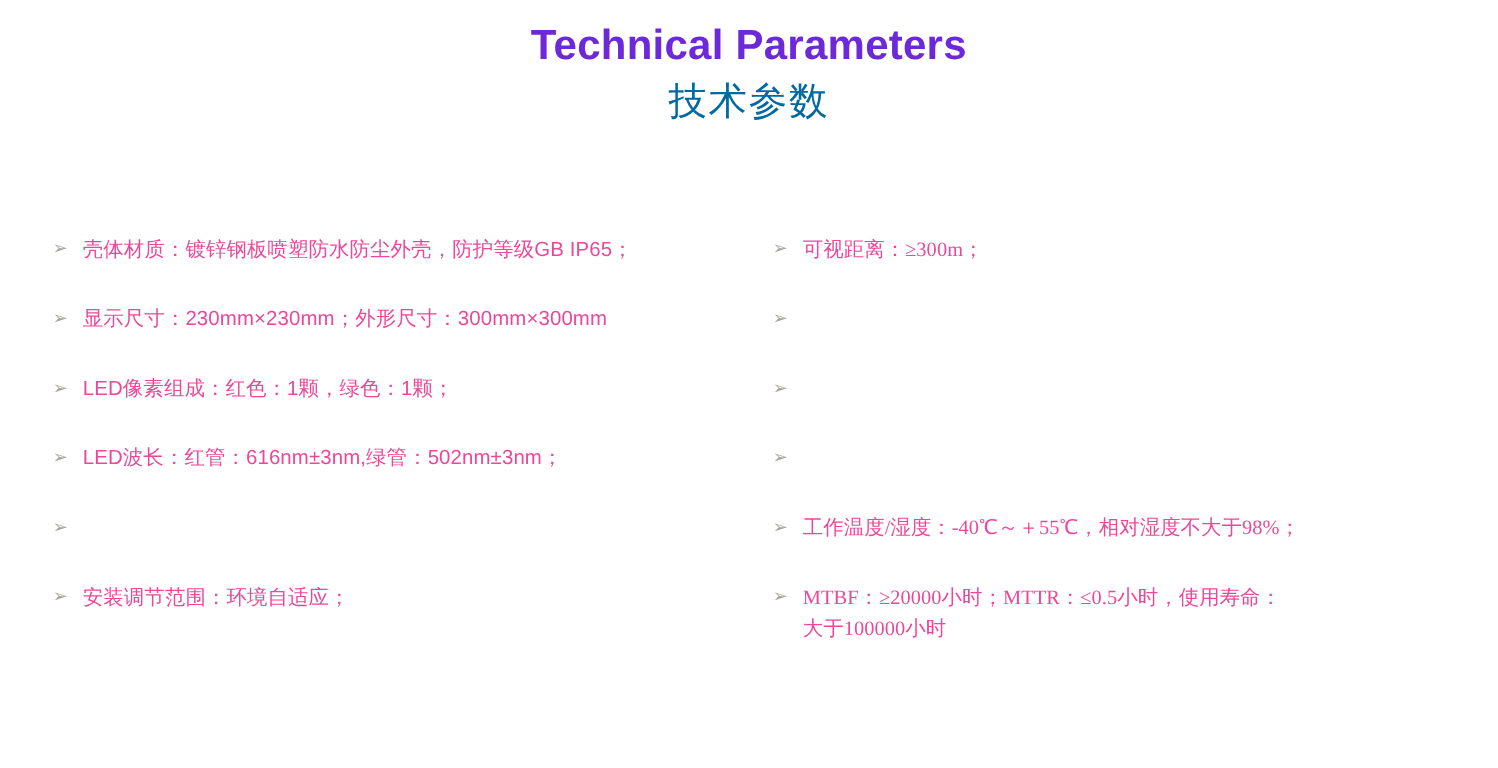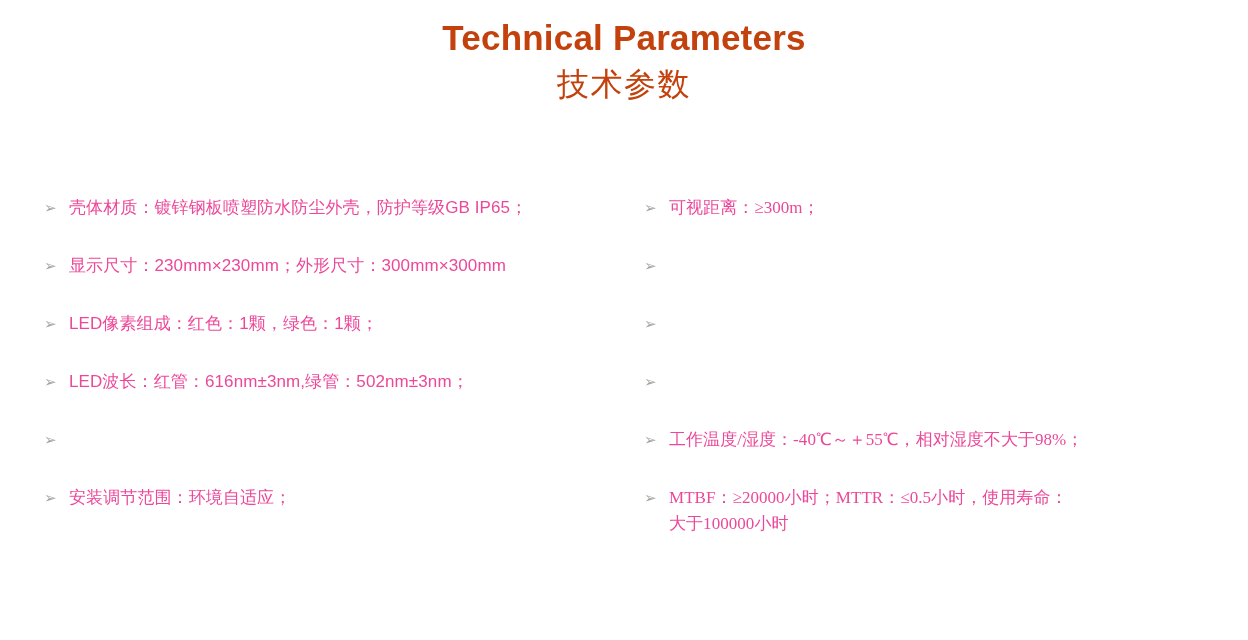--- a/index.html
+++ b/index.html
@@ -19,29 +19,29 @@
   
   .header {
     width: 100%;
     text-align: center;
     padding-top: 16px;
     box-sizing: border-box;
   }
   .title-en {
     font-size: 35px;
     font-weight: bold;
-    color: #c2410c;
+    color: #6d28d9;
     letter-spacing: 0.2px;
     line-height: 44px;
     margin: 0;
   }
   .title-cn {
     font-size: 32px;
     font-weight: normal;
-    color: #c2410c;
+    color: #0369a1;
     line-height: 44px;
     letter-spacing: 1.5px;
     margin: 0;
     padding-top: 2px;
   }
 
   
   .specs {
     position: absolute;
     top: 195px;

